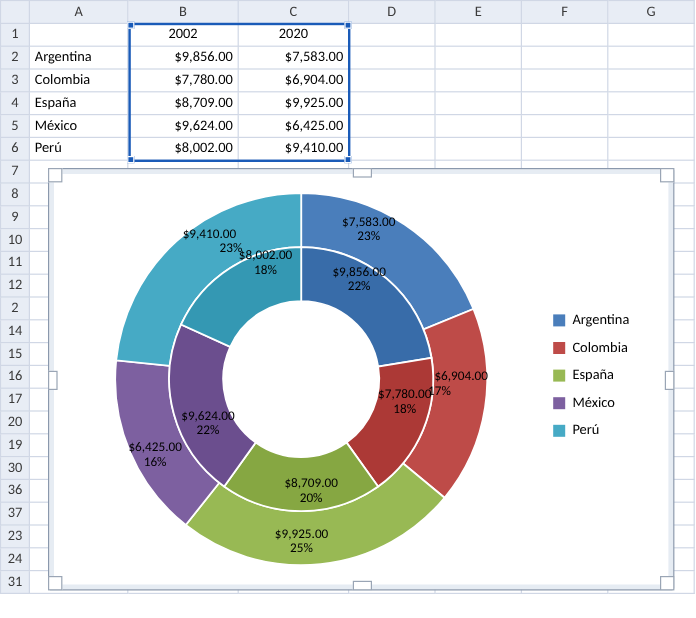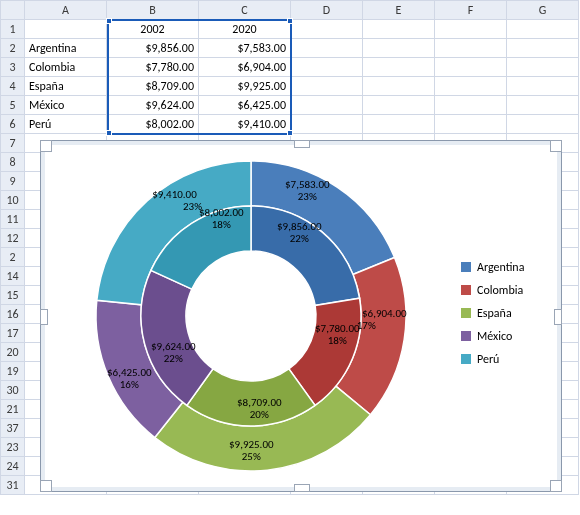--- a/index.html
+++ b/index.html
@@ -246,21 +246,21 @@
           <th>30</th>
           <td></td>
           <td></td>
           <td></td>
           <td></td>
           <td></td>
           <td></td>
           <td></td>
         </tr>
       <tr>
-          <th>21</th>
+          <th>36</th>
           <td></td>
           <td></td>
           <td></td>
           <td></td>
           <td></td>
           <td></td>
           <td></td>
         </tr>
       <tr>
           <th>37</th>

